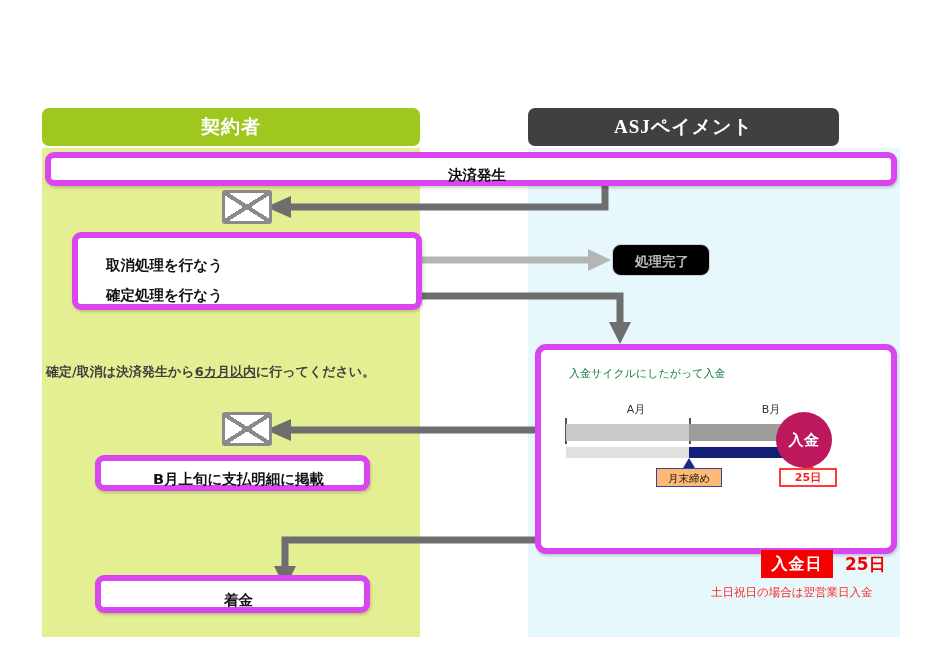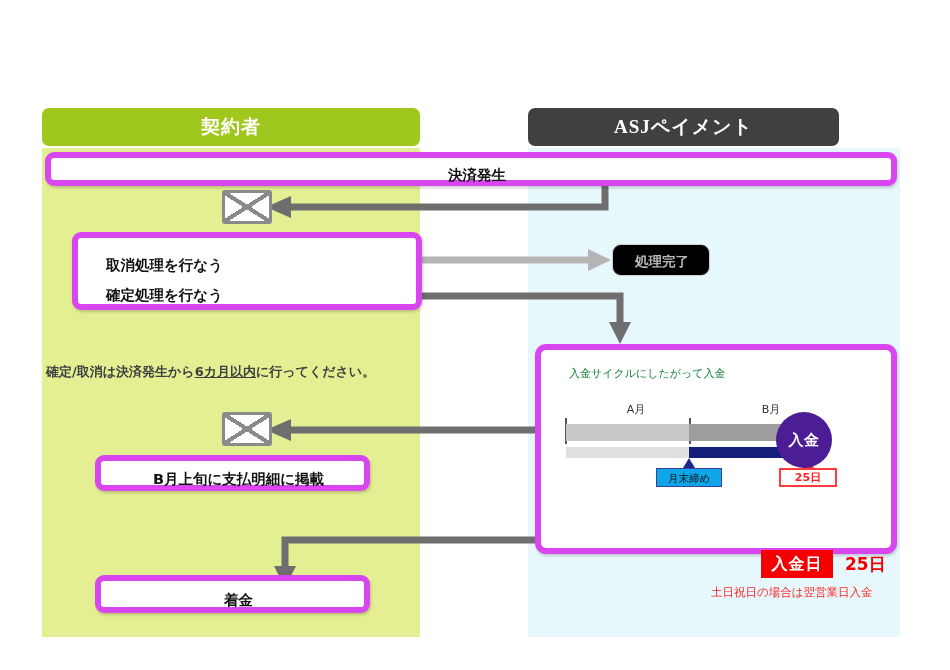--- a/index.html
+++ b/index.html
@@ -127,21 +127,21 @@
   .bar-top{position:absolute;top:22px;height:17px;}
   #bar-a{left:5px;width:123px;background:#c9c9c9;}
   #bar-b{left:128px;width:125px;background:#9d9d9d;}
   .bar-bot{position:absolute;top:45px;height:11px;}
   #bar-bot-a{left:5px;width:123px;background:#e0e0e0;}
   #bar-bot-b{left:128px;width:125px;background:#141f7a;}
 
   
   #marker-getsumatsu{
     position:absolute;left:95px;top:66px;width:66px;height:19px;
-    border:1px solid #3b3f9e;background:#0ea5e9;box-sizing:border-box;
+    border:1px solid #3b3f9e;background:#fdba74;box-sizing:border-box;
   }
   #marker-getsumatsu span{
     display:block;width:100%;height:100%;line-height:18px;text-align:center;
     font-size:10.5px;color:#111;white-space:nowrap;
   }
   .tri-up{
     position:absolute;width:0;height:0;
     border-left:6px solid transparent;border-right:6px solid transparent;
   }
   #tri-getsumatsu{left:122px;top:56px;border-bottom:10px solid #1a2a8c;}
@@ -153,21 +153,21 @@
   }
   #marker-25 span{
     display:block;width:100%;height:100%;line-height:15px;text-align:center;
     font-size:11px;font-weight:bold;color:#ff2020;white-space:nowrap;
   }
   #tri-25{left:241px;top:56px;border-bottom:10px solid #ff2020;}
 
   
   #badge-nyukin{
     position:absolute;left:215px;top:10px;width:56px;height:56px;
-    border-radius:50%;background:#4c1d95;
+    border-radius:50%;background:#be185d;
     display:flex;align-items:center;justify-content:center;
     color:#ffffff;font-size:15px;font-weight:bold;letter-spacing:.5px;
   }
 
   
   #nyukinbi-tag{
     position:absolute;left:200px;top:148px;width:72px;height:28px;
     background:#f40000;color:#ffffff;font-size:16px;font-weight:bold;
     display:flex;align-items:center;justify-content:center;letter-spacing:1px;
   }

